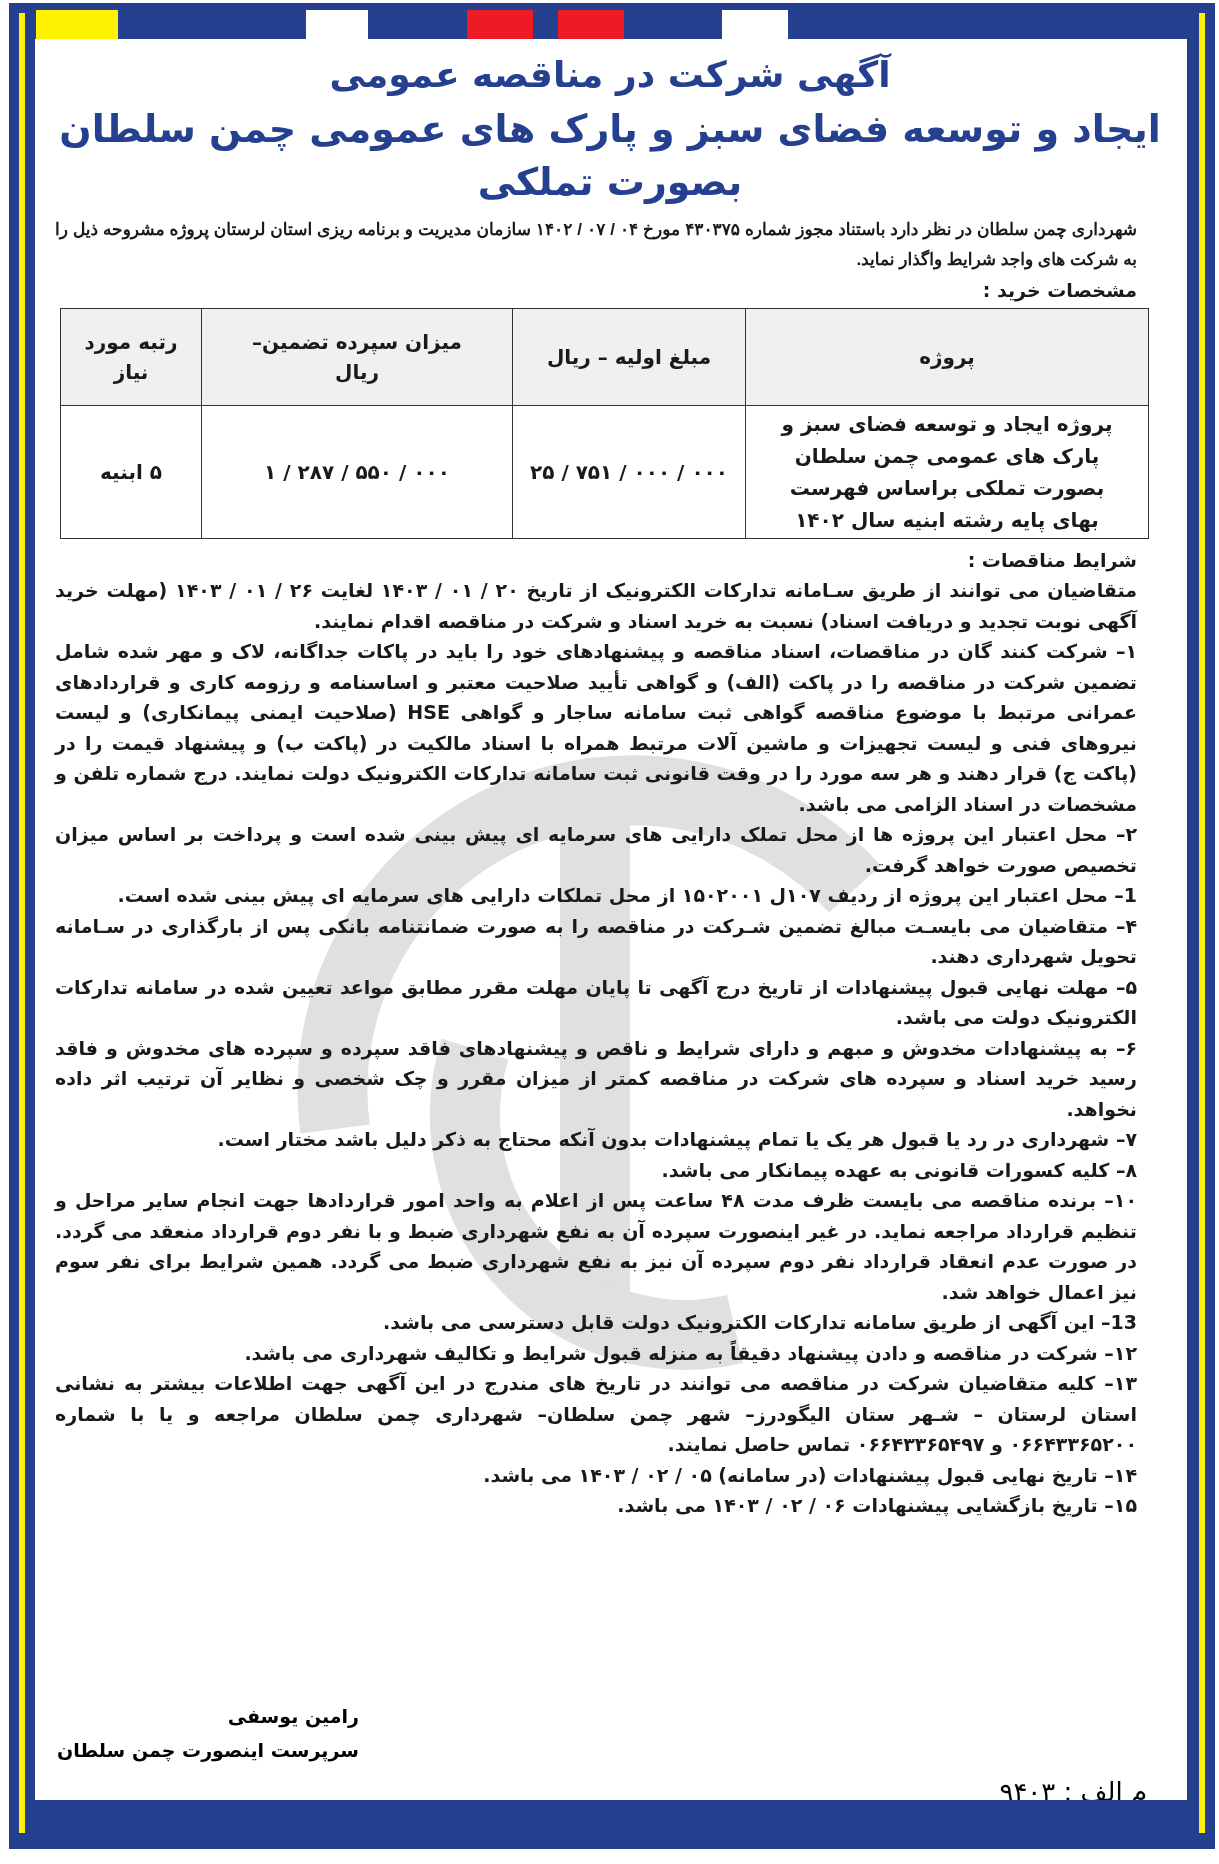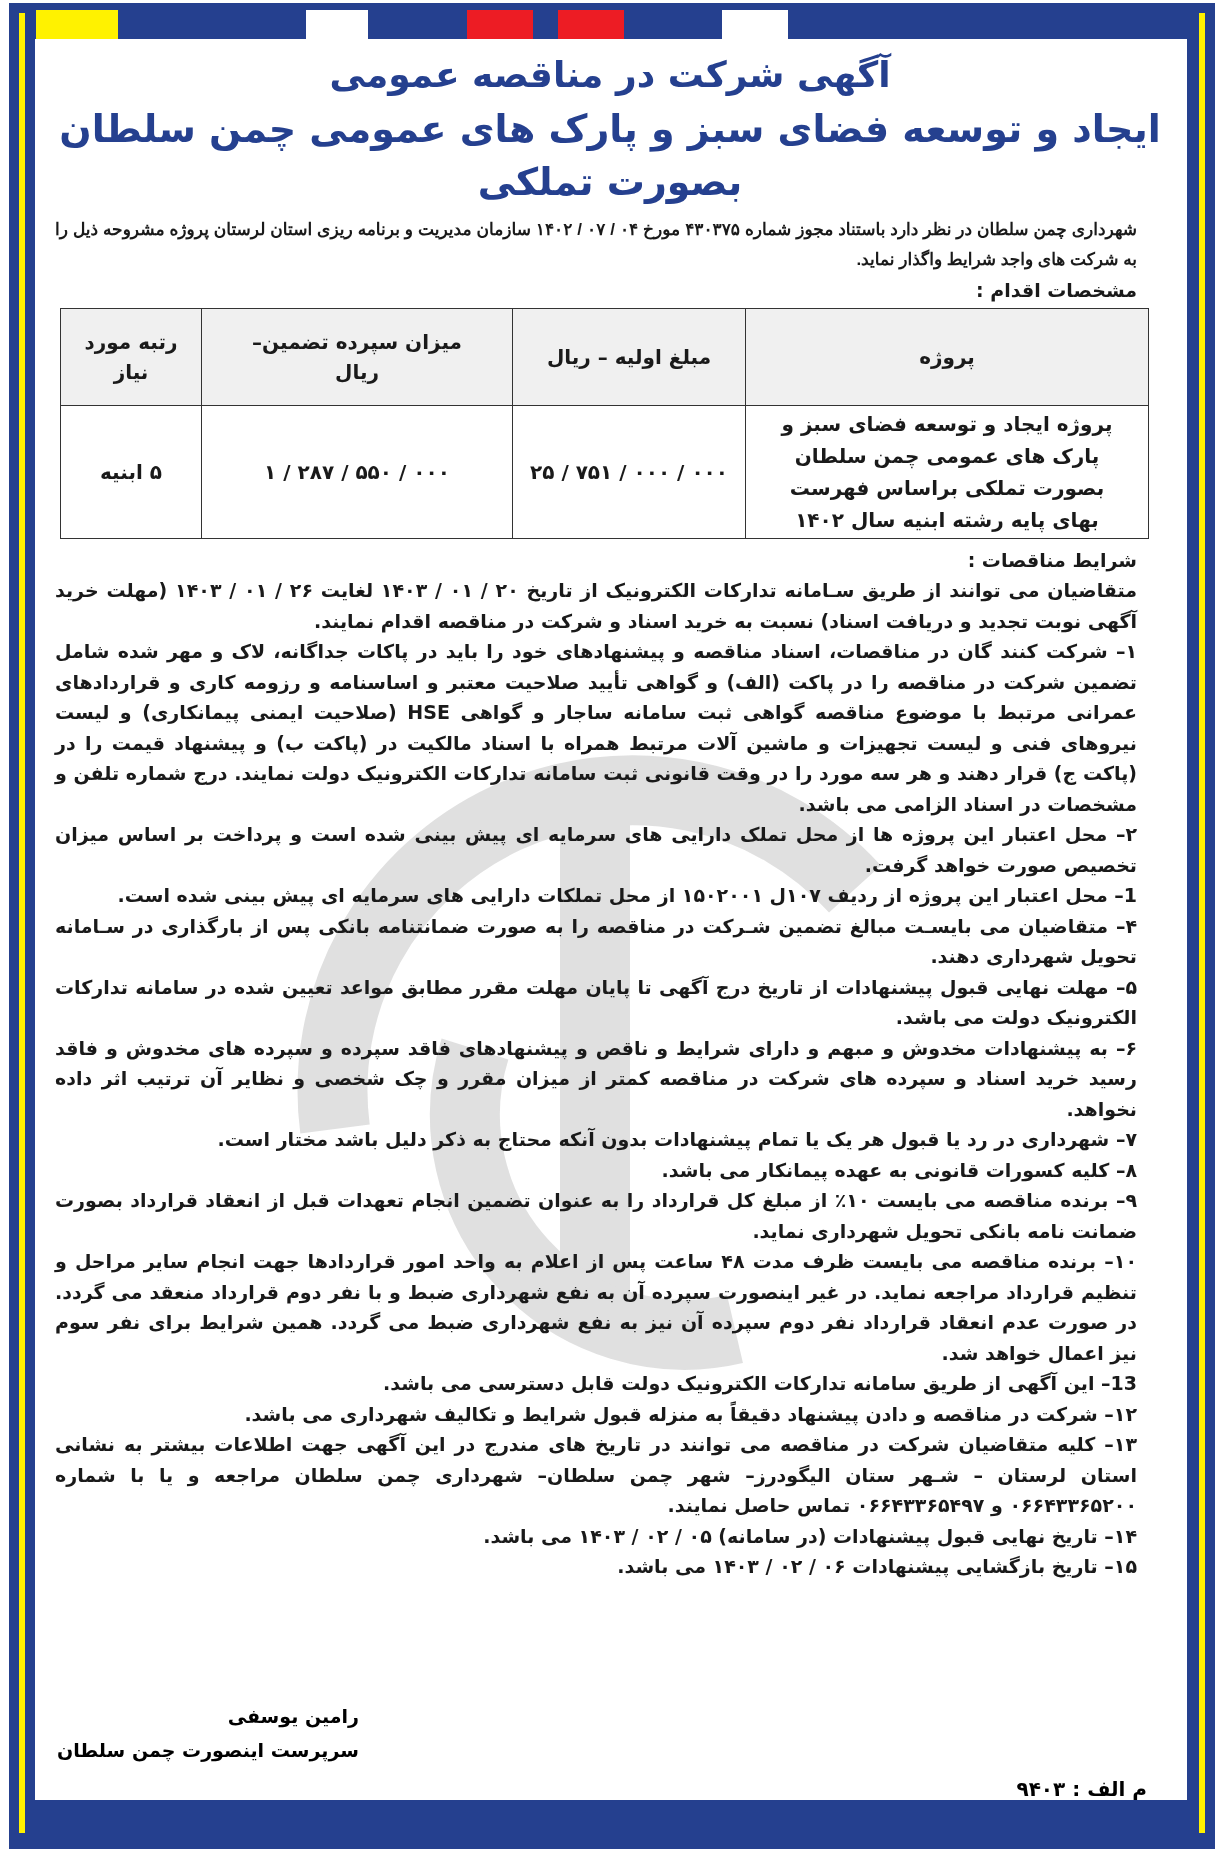--- a/index.html
+++ b/index.html
@@ -19,21 +19,21 @@
   p { margin: 0; }
   .para { font-size: 17px; line-height: 30px; text-align: justify; font-family: Liberation Sans, sans-serif; font-weight: bold; }
   .item { font-size: 19px; line-height: 30.5px; text-align: justify; font-weight: bold; }
   .indent { padding-right: 28px; }
   .spec-label { font-size: 19px; font-weight: bold; line-height: 30px; padding-right: 28px; }
   table { border-collapse: collapse; width: 1089px; margin: 3px 16px 6px 0; direction: rtl; }
   th, td { border: 1.5px solid #333; text-align: center; font-weight: bold; }
   th { background: #f0f0f0; font-size: 20px; line-height: 30px; height: 94px; }
   td { font-size: 20px; line-height: 32px; height: 130px; }
   .sig { position: absolute; left: 22px; direction: rtl; font-size: 19px; font-weight: bold; line-height: 34px; text-align: right; }
-  .code { font-size: 20px; font-weight: bold; }
+  .code { font-size: 26px; font-weight: normal; }
 </style>
 </head>
 <body>
 
 <div class="frame">
   <div class="stripe left"></div>
   <div class="stripe right"></div>
   <div class="sq" style="left:27px;width:82px;background:#fff200;"></div>
   <div class="sq" style="left:297px;width:62px;background:#ffffff;"></div>
   <div class="sq" style="left:458px;width:66px;background:#ed1c24;"></div>
@@ -47,21 +47,21 @@
         <path d="M380 140 L380 700"></path>
         <path d="M520 700 A220 220 0 0 1 260 420"></path>
       </g>
     </svg>
 
     <div class="content">
       <div class="title t1">آگهی شرکت در مناقصه عمومی</div>
       <div class="title t2">ایجاد و توسعه فضای سبز و پارک های عمومی چمن سلطان  بصورت تملکی</div>
 
       <p class="para indent" style="margin-top:6px;">شهرداری چمن سلطان در نظر دارد باستناد مجوز شماره ۴۳۰۳۷۵ مورخ ۰۴ / ۰۷ / ۱۴۰۲ سازمان مدیریت و برنامه ریزی استان لرستان پروژه  مشروحه ذیل را به شرکت های واجد شرایط واگذار نماید.</p>
-      <p class="spec-label">مشخصات اقدام :</p>
+      <p class="spec-label">مشخصات خرید :</p>
 
       <table>
         <thead>
           <tr>
             <th style="width:400px;">پروژه</th>
             <th style="width:230px;margin-left:30px;">مبلغ اولیه – ریال</th>
             <th style="width:230px; padding:0 40px;">میزان سپرده تضمین– ریال</th>
             <th style="padding:0 20px;">رتبه مورد نیاز</th>
           </tr>
         </thead>
@@ -80,21 +80,20 @@
 
       <div>
         <p class="item indent">۱– شرکت کنند گان در مناقصات، اسناد مناقصه و پیشنهادهای خود را باید در پاکات جداگانه، لاک و مهر شده شامل تضمین شرکت در مناقصه را در پاکت (الف) و گواهی تأیید صلاحیت معتبر و اساسنامه و رزومه کاری و قراردادهای عمرانی مرتبط با موضوع مناقصه گواهی ثبت سامانه ساجار و گواهی HSE (صلاحیت ایمنی پیمانکاری) و لیست نیروهای فنی و لیست تجهیزات و ماشین آلات مرتبط همراه با اسناد مالکیت در (پاکت ب) و پیشنهاد قیمت را در (پاکت ج) قرار دهند و هر سه مورد را در وقت قانونی ثبت سامانه تدارکات الکترونیک دولت نمایند. درج شماره تلفن و مشخصات در اسناد الزامی می باشد.</p>
         <p class="item indent">۲– محل اعتبار این پروژه ها از محل تملک دارایی های سرمایه ای پیش بینی شده است و پرداخت بر اساس میزان تخصیص صورت خواهد گرفت.</p>
         <p class="item indent">1– محل اعتبار این پروژه از ردیف ۱۰۷ل ۱۵۰۲۰۰۱ از محل تملکات دارایی های سرمایه ای پیش بینی شده است.</p>
         <p class="item indent">۴– متقاضیان می بایسـت مبالغ تضمین شـرکت در مناقصه را به صورت ضمانتنامه بانکی پس از بارگذاری در سـامانه تحویل شهرداری دهند.</p>
         <p class="item indent">۵– مهلت نهایی قبول پیشنهادات از تاریخ درج آگهی تا پایان مهلت مقرر مطابق مواعد تعیین شده در سامانه تدارکات الکترونیک دولت می باشد.</p>
         <p class="item indent">۶– به پیشنهادات مخدوش و مبهم و دارای شرایط و ناقص و پیشنهادهای فاقد سپرده و سپرده های مخدوش و فاقد رسید خرید اسناد و سپرده های شرکت در مناقصه کمتر از میزان مقرر و چک شخصی و نظایر آن ترتیب اثر داده نخواهد.</p>
         <p class="item indent">۷– شهرداری در رد یا قبول هر یک یا تمام پیشنهادات بدون آنکه محتاج به ذکر دلیل باشد مختار است.</p>
         <p class="item indent">۸– کلیه کسورات قانونی به عهده پیمانکار می باشد.</p>
-        <p class="item indent">۹– برنده مناقصه می بایست ۱۰٪ از مبلغ کل قرارداد را به عنوان تضمین انجام تعهدات قبل از انعقاد قرارداد بصورت ضمانت نامه بانکی تحویل شهرداری نماید.</p>
         <p class="item indent">۱۰– برنده مناقصه می بایست ظرف مدت ۴۸ ساعت پس از اعلام به واحد امور قراردادها جهت انجام سایر مراحل و تنظیم قرارداد مراجعه نماید. در غیر اینصورت سپرده آن به نفع شهرداری ضبط و با نفر دوم قرارداد منعقد می گردد. در صورت عدم انعقاد قرارداد نفر دوم سپرده آن نیز به نفع شهرداری ضبط می گردد. همین شرایط برای نفر سوم نیز اعمال خواهد شد.</p>
         <p class="item indent">13– این آگهی از طریق سامانه تدارکات الکترونیک دولت قابل دسترسی می باشد.</p>
         <p class="item indent">۱۲– شرکت در مناقصه و دادن پیشنهاد دقیقاً به منزله قبول شرایط و تکالیف شهرداری می باشد.</p>
         <p class="item indent">۱۳–  کلیه متقاضیان شرکت در مناقصه می توانند در تاریخ های مندرج در این آگهی جهت اطلاعات بیشتر به نشانی استان لرستان – شـهر ستان الیگودرز– شهر چمن سلطان– شهرداری چمن سلطان مراجعه و یا با شماره ۰۶۶۴۳۳۶۵۲۰۰ و ۰۶۶۴۳۳۶۵۴۹۷  تماس حاصل نمایند.</p>
         <p class="item indent">۱۴– تاریخ نهایی قبول پیشنهادات (در سامانه)  ۰۵ / ۰۲ / ۱۴۰۳  می باشد.</p>
         <p class="item indent">۱۵– تاریخ بازگشایی پیشنهادات ۰۶ / ۰۲ / ۱۴۰۳  می باشد.</p>
       </div>
     </div>
 
     <div class="sig" style="top:1660px;">

